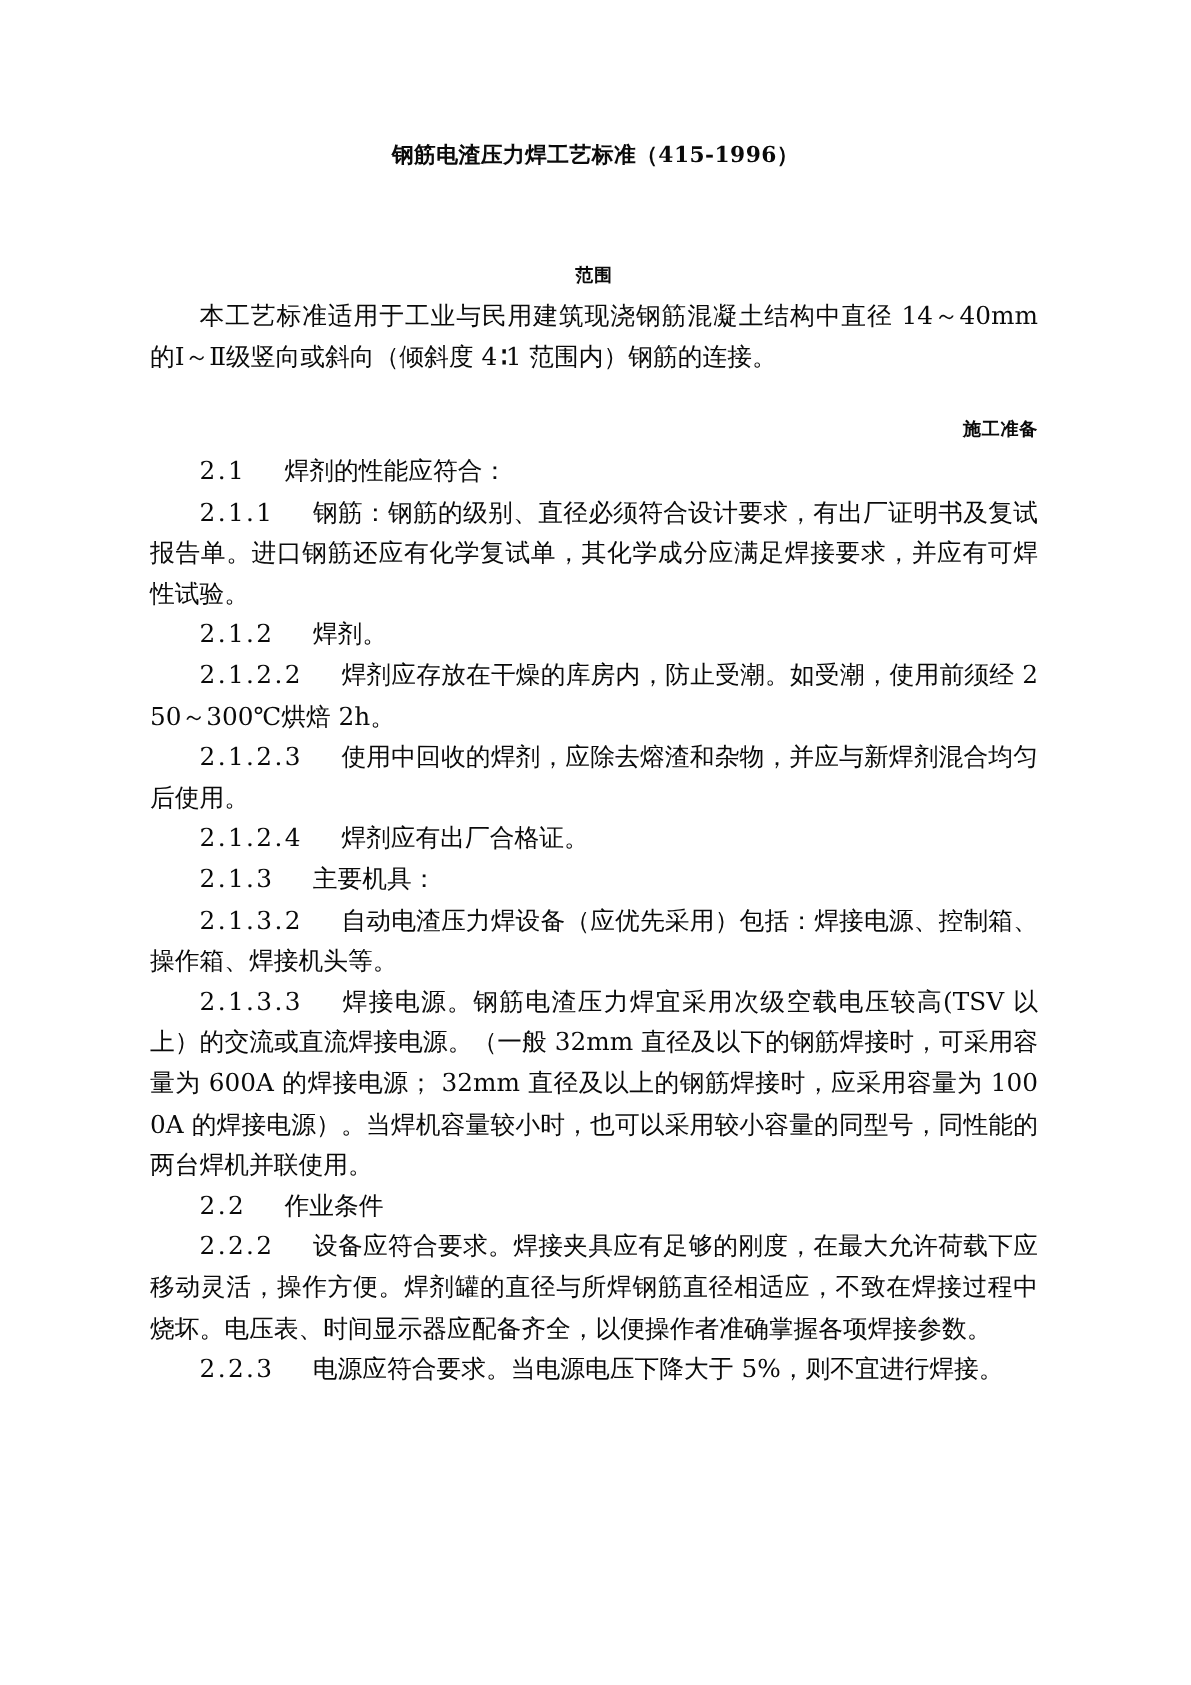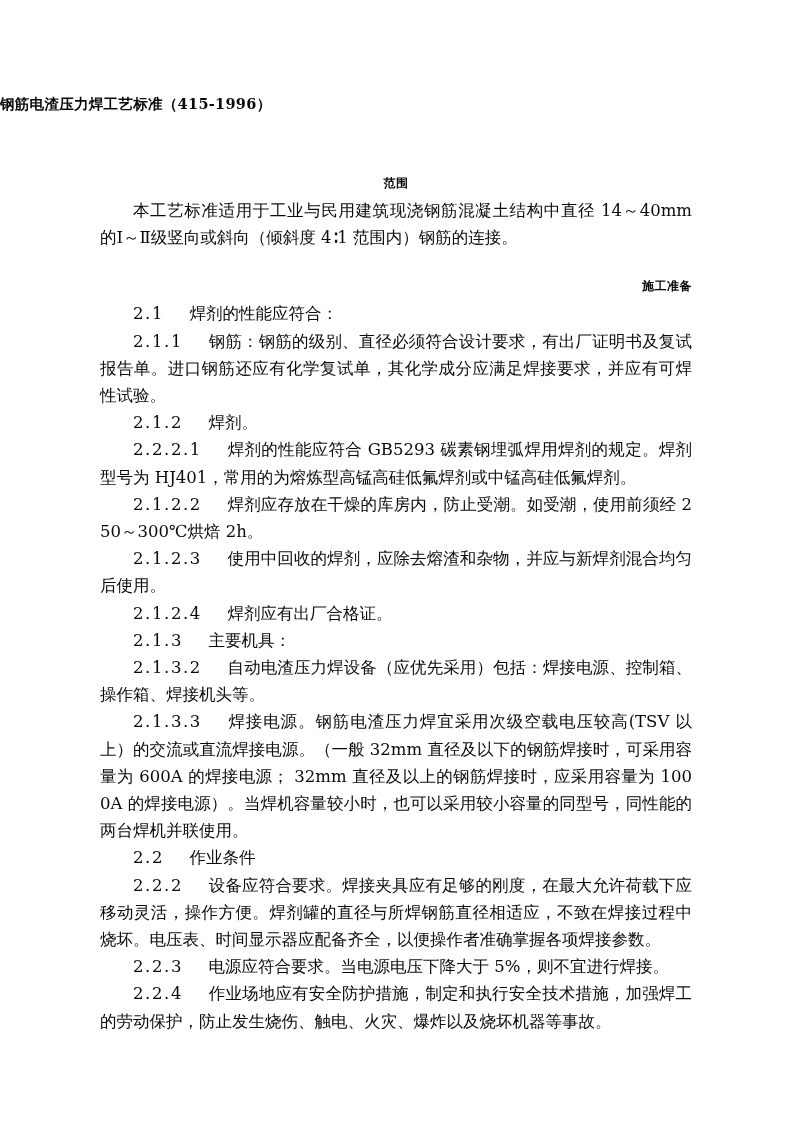--- a/index.html
+++ b/index.html
@@ -20,20 +20,21 @@
     width: 794px;
     height: 1123px;
     background: #fff;
     box-sizing: border-box;
   }
   .doc-title {
     position: absolute;
     top: 94px;
     left: 0;
     width: 794px;
+    text-align: center;
     font-size: 14.5px;
     font-weight: bold;
     letter-spacing: 0.3px;
     line-height: 20px;
   }
   .content {
     position: absolute;
     top: 170px;
     left: 100px;
     width: 592px;
@@ -89,21 +90,20 @@
     <p class="para">本工艺标准适用于工业与民用建筑现浇钢筋混凝土结构中直径 14～40mm 的Ⅰ～Ⅱ级竖向或斜向（倾斜度 4∶1 范围内）钢筋的连接。</p>
 
     <div class="sec-heading gap">施工准备</div>
 
     <p class="para numbered"><span class="num lat">2.1</span><span class="num-gap"></span><span>焊剂的性能应符合：</span></p>
 
     <p class="para numbered"><span class="num lat">2.1.1</span><span class="num-gap"></span><span>钢筋：钢筋的级别、直径必须符合设计要求，有出厂证明书及复试报告单。进口钢筋还应有化学复试单，其化学成分应满足焊接要求，并应有可焊性试验。</span></p>
 
     <p class="para numbered"><span class="num lat">2.1.2</span><span class="num-gap"></span><span>焊剂。</span></p>
 
-    <p class="para numbered"><span class="num lat">2.2.2.1</span><span class="num-gap"></span><span>焊剂的性能应符合 GB5293 碳素钢埋弧焊用焊剂的规定。焊剂型号为 HJ401，常用的为熔炼型高锰高硅低氟焊剂或中锰高硅低氟焊剂。</span></p>
 
     <p class="para numbered"><span class="num lat">2.1.2.2</span><span class="num-gap"></span><span>焊剂应存放在干燥的库房内，防止受潮。如受潮，使用前须经 250～300℃烘焙 2h。</span></p>
 
     <p class="para numbered"><span class="num lat">2.1.2.3</span><span class="num-gap"></span><span>使用中回收的焊剂，应除去熔渣和杂物，并应与新焊剂混合均匀后使用。</span></p>
 
     <p class="para numbered"><span class="num lat">2.1.2.4</span><span class="num-gap"></span><span>焊剂应有出厂合格证。</span></p>
 
     <p class="para numbered"><span class="num lat">2.1.3</span><span class="num-gap"></span><span>主要机具：</span></p>
 
 
@@ -111,16 +111,15 @@
 
     <p class="para numbered"><span class="num lat">2.1.3.3</span><span class="num-gap"></span><span>焊接电源。钢筋电渣压力焊宜采用次级空载电压较高(TSV 以上）的交流或直流焊接电源。（一般 32mm 直径及以下的钢筋焊接时，可采用容量为 600A 的焊接电源；   32mm 直径及以上的钢筋焊接时，应采用容量为 1000A 的焊接电源）。当焊机容量较小时，也可以采用较小容量的同型号，同性能的两台焊机并联使用。</span></p>
 
     <p class="para numbered"><span class="num lat">2.2</span><span class="num-gap"></span><span>作业条件</span></p>
 
 
     <p class="para numbered"><span class="num lat">2.2.2</span><span class="num-gap"></span><span>设备应符合要求。焊接夹具应有足够的刚度，在最大允许荷载下应移动灵活，操作方便。焊剂罐的直径与所焊钢筋直径相适应，不致在焊接过程中烧坏。电压表、时间显示器应配备齐全，以便操作者准确掌握各项焊接参数。</span></p>
 
     <p class="para numbered"><span class="num lat">2.2.3</span><span class="num-gap"></span><span>电源应符合要求。当电源电压下降大于 5%，则不宜进行焊接。</span></p>
 
-    <p class="para numbered"><span class="num lat">2.2.4</span><span class="num-gap"></span><span>作业场地应有安全防护措施，制定和执行安全技术措施，加强焊工的劳动保护，防止发生烧伤、触电、火灾、爆炸以及烧坏机器等事故。</span></p>
 
   </div>
 </div>
 
 </body></html>

